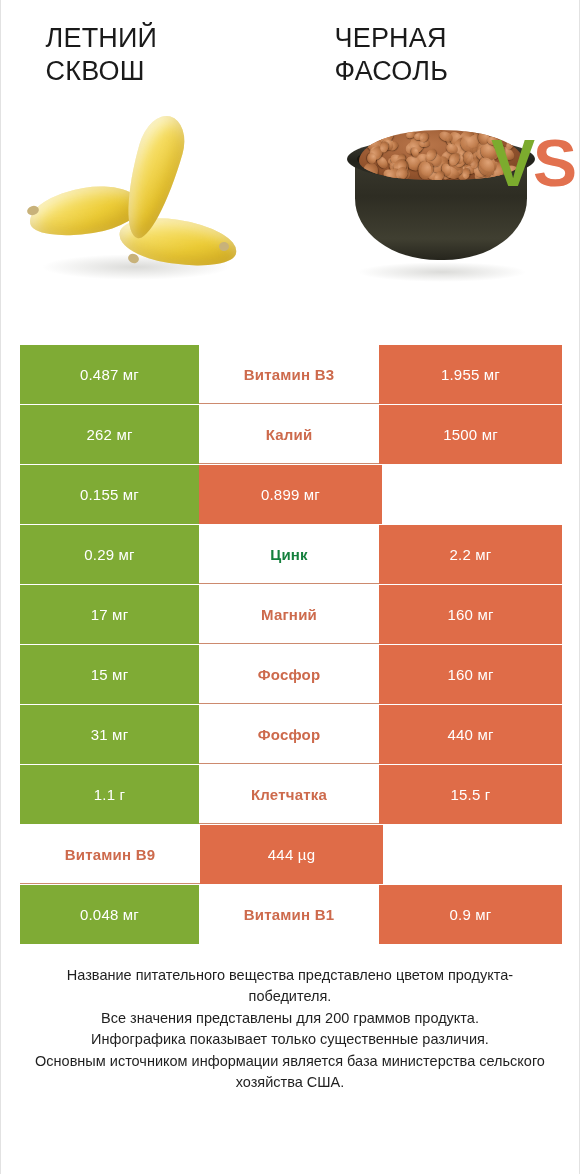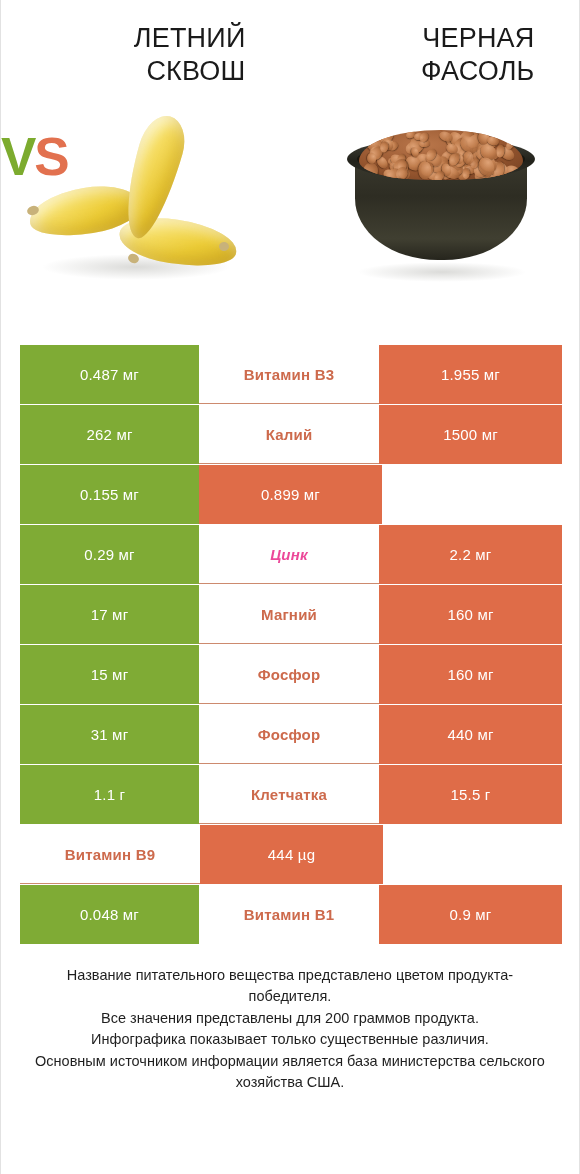--- a/index.html
+++ b/index.html
@@ -21,21 +21,21 @@
 
   
   .header {
     display: flex;
     width: 100%;
     padding-top: 22px;
     box-sizing: border-box;
   }
   .header-col {
     width: 50%;
-    text-align: right;
+    text-align: left;
   }
   .product-title {
     font-size: 27px;
     line-height: 1.23;
     color: #1a1a1a;
     font-weight: 400;
     letter-spacing: 0.2px;
     text-transform: uppercase;
     margin: 0 auto;
     max-width: 200px;
@@ -54,22 +54,22 @@
     height: 200px;
     width: 232px;
   }
   .product-image.left  { left: 22px; }
   .product-image.right { right: 22px; }
 
   .vs-badge {
     position: absolute;
     left: 0; right: 4px;
     top: 28px;
-    text-align: left;
-    font-size: 53px;
+    text-align: right;
+    font-size: 66px;
     font-weight: 700;
     letter-spacing: -2px;
     line-height: 1;
     z-index: 5;
     font-family: "Liberation Sans", "DejaVu Sans", sans-serif;
   }
   .vs-v { color: #7cab2e; }
   .vs-s { color: #e2714f; }
 
   
@@ -371,21 +371,21 @@
       <div class="cell cell-left">262 мг</div>
       <div class="cell cell-label" style="color: rgb(205, 106, 76);">Калий</div>
       <div class="cell cell-right">1500 мг</div>
     </div>
     <div class="row">
       <div class="cell cell-left">0.155 мг</div>
       <div class="cell cell-right">0.899 мг</div>
     </div>
     <div class="row">
       <div class="cell cell-left">0.29 мг</div>
-      <div class="cell cell-label" style="color: #ec4899; font-style: italic;">Цинк</div>
+      <div class="cell cell-label" style="color: #15803d;">Цинк</div>
       <div class="cell cell-right">2.2 мг</div>
     </div>
     <div class="row">
       <div class="cell cell-left">17 мг</div>
       <div class="cell cell-label" style="color: rgb(205, 106, 76);">Магний</div>
       <div class="cell cell-right">160 мг</div>
     </div>
     <div class="row">
       <div class="cell cell-left">15 мг</div>
       <div class="cell cell-label" style="color: rgb(205, 106, 76);">Фосфор</div>

